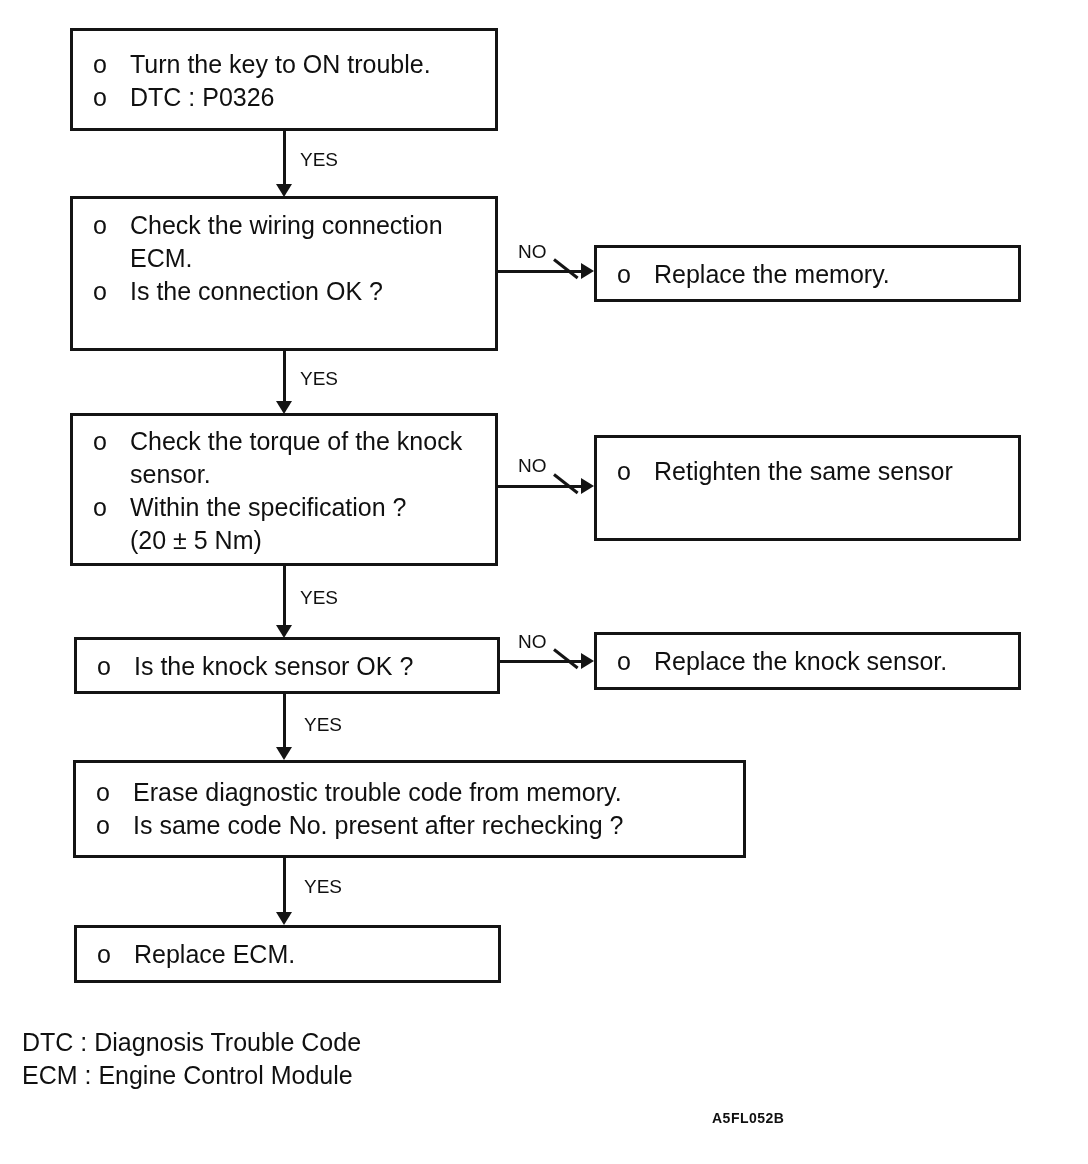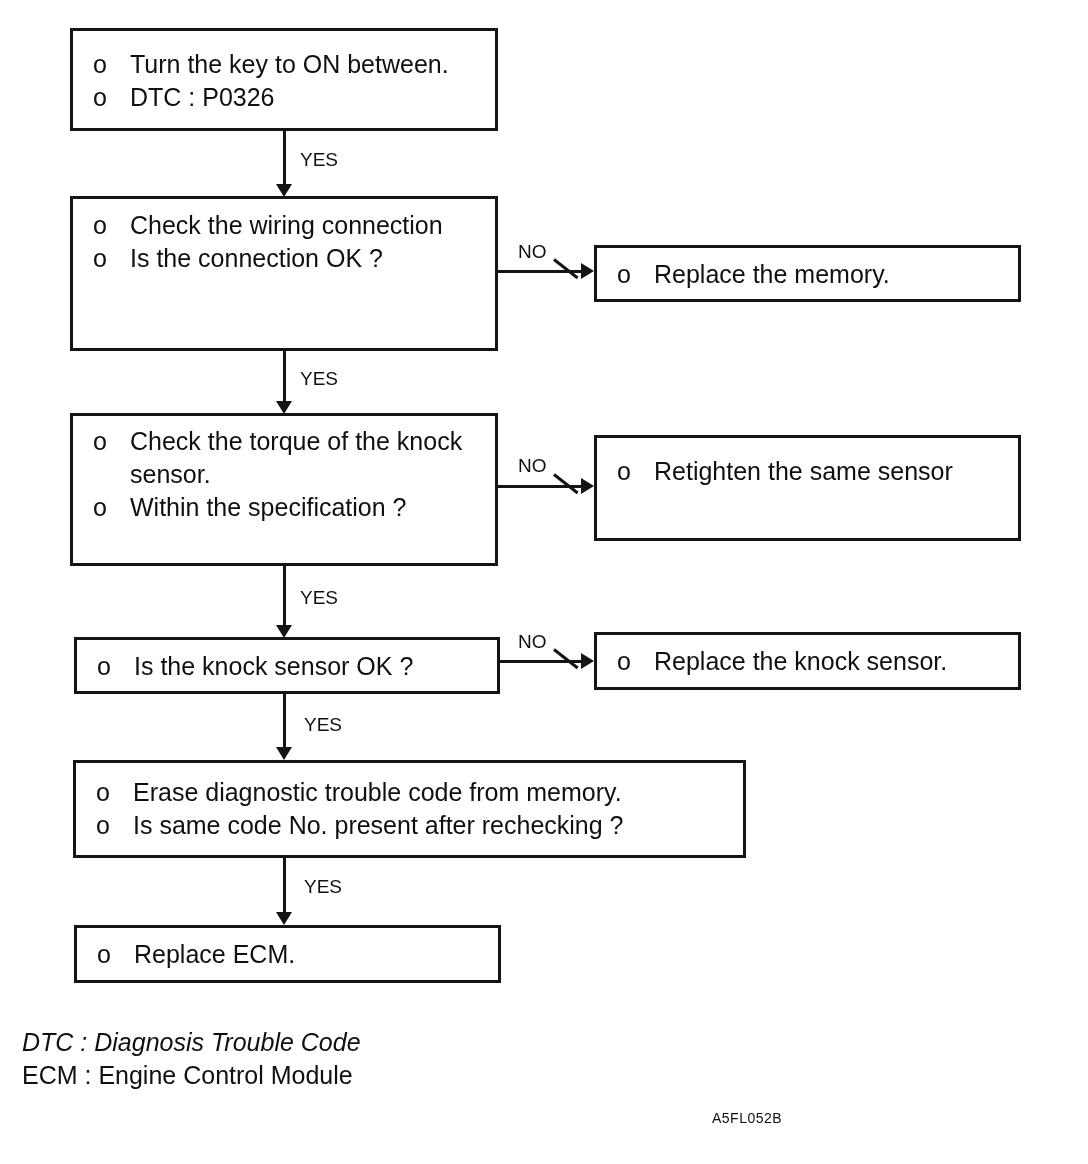--- a/index.html
+++ b/index.html
@@ -27,44 +27,48 @@
   .head-right {
     position:absolute; width:0; height:0;
     border-top:8px solid transparent; border-bottom:8px solid transparent;
     border-left:13px solid #141414;
   }
   .tick {
     position:absolute; width:30px; height:3px; background:#141414;
     transform:rotate(38deg); transform-origin:left center;
   }
   .legend-line { position:absolute; font-size:25px; line-height:33px; }
-  .figcode { position:absolute; font-size:14px; font-weight:normal; letter-spacing:0.5px; }
+  .figcode { position:absolute; font-size:14px; font-weight:bold; letter-spacing:0.5px; }
 </style>
 </head>
 <body>
 
 <div class="box" style="left:70px; top:28px; width:428px; height:103px; padding:17px 8px 0 20px;">
   <div class="row">
     <span class="b">o</span>
-    <span class="t">Turn the key to ON between.</span>
+    <span class="t">Turn the key to ON trouble.</span>
   </div>
   <div class="row">
     <span class="b">o</span>
     <span class="t">DTC : P0326</span>
   </div>
 </div>
 
 <div class="vline" style="left:283px; top:131px; height:53px;"></div>
 <div class="head-down" style="left:276px; top:184px;"></div>
 <div class="lbl" style="left:300px; top:146px;">YES</div>
 
 <div class="box" style="left:70px; top:196px; width:428px; height:155px; padding:10px 8px 0 20px;">
   <div class="row">
     <span class="b">o</span>
     <span class="t">Check the wiring connection</span>
+  </div>
+  <div class="row">
+    <span class="b hid">o</span>
+    <span class="t">ECM.</span>
   </div>
   <div class="row">
     <span class="b">o</span>
     <span class="t">Is the connection OK ?</span>
   </div>
 </div>
 
 <div class="hline" style="left:497px; top:270px; width:84px;"></div>
 <div class="tick" style="left:554px; top:258px;"></div>
 <div class="head-right" style="left:581px; top:263px;"></div>
@@ -86,20 +90,24 @@
     <span class="b">o</span>
     <span class="t">Check the torque of the knock</span>
   </div>
   <div class="row">
     <span class="b hid">o</span>
     <span class="t">sensor.</span>
   </div>
   <div class="row">
     <span class="b">o</span>
     <span class="t">Within the specification ?</span>
+  </div>
+  <div class="row">
+    <span class="b hid">o</span>
+    <span class="t">(20 ± 5 Nm)</span>
   </div>
 </div>
 
 <div class="hline" style="left:497px; top:485px; width:84px;"></div>
 <div class="tick" style="left:554px; top:473px;"></div>
 <div class="head-right" style="left:581px; top:478px;"></div>
 <div class="lbl" style="left:518px; top:452px;">NO</div>
 
 <div class="box" style="left:594px; top:435px; width:427px; height:106px; padding:17px 8px 0 20px;">
   <div class="row">
@@ -150,16 +158,16 @@
 <div class="head-down" style="left:276px; top:912px;"></div>
 <div class="lbl" style="left:304px; top:873px;">YES</div>
 
 <div class="box" style="left:74px; top:925px; width:427px; height:58px; padding:10px 8px 0 20px;">
   <div class="row">
     <span class="b">o</span>
     <span class="t">Replace ECM.</span>
   </div>
 </div>
 
-<div class="legend-line" style="left:22px; top:1026px;font-style:italic;">DTC : Diagnosis Trouble Code</div>
+<div class="legend-line" style="left:22px; top:1026px;">DTC : Diagnosis Trouble Code</div>
 <div class="legend-line" style="left:22px; top:1059px;">ECM : Engine Control Module</div>
 
 <div class="figcode" style="left:712px; top:1110px;">A5FL052B</div>
 
 </body></html>

